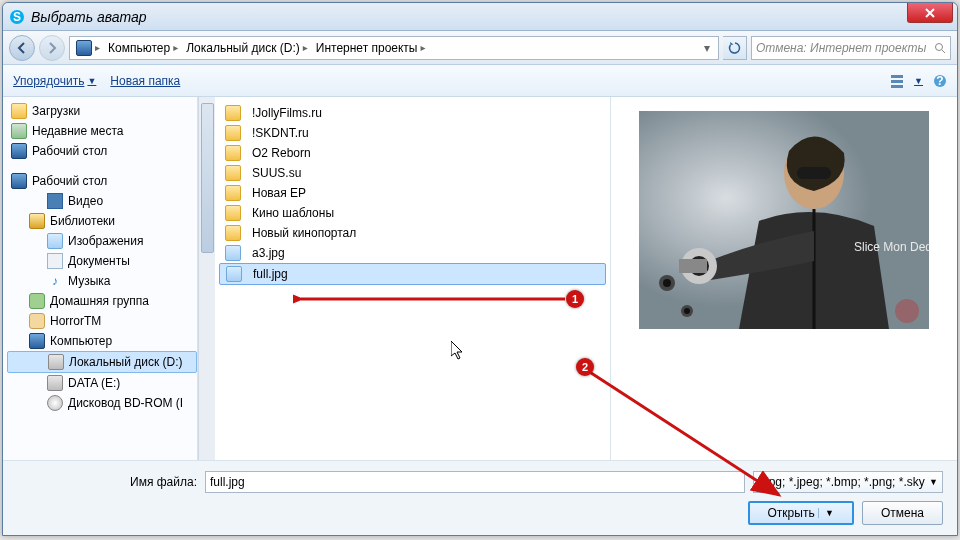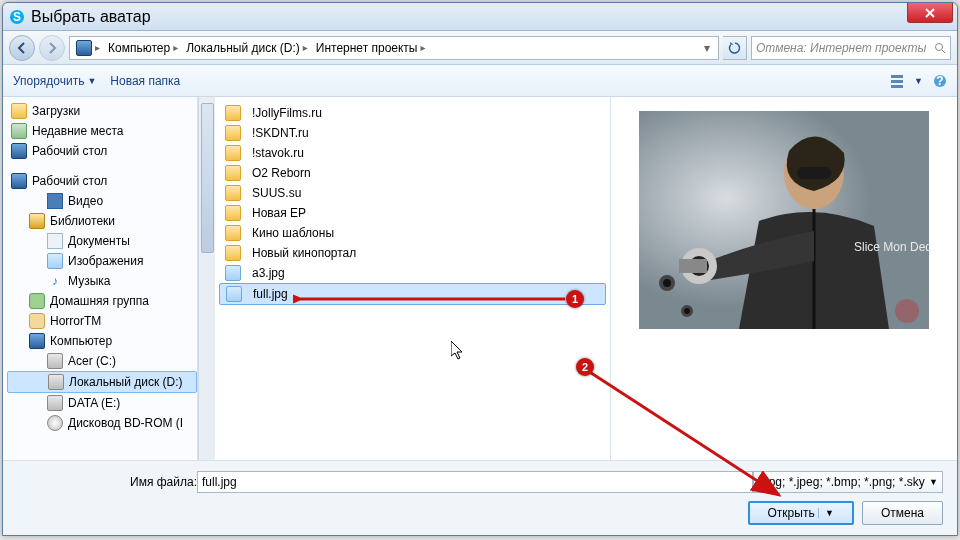--- a/index.html
+++ b/index.html
@@ -1,46 +1,46 @@
 <!DOCTYPE html>
 <html><head>
 <meta charset="utf-8">
 <style>
   * { box-sizing: border-box; margin: 0; padding: 0; font-family: "Segoe UI", Tahoma, sans-serif; font-size: 12px; }
   body { background: #e8e8e8; width: 960px; height: 540px; overflow: hidden; }
   .window { width: 956px; height: 534px; margin: 2px auto; border: 1px solid #5a7ca0; border-radius: 6px 6px 0 0; background: #fff; display: flex; flex-direction: column; box-shadow: 0 0 6px rgba(0,0,0,.3); }
   .titlebar { height: 28px; background: linear-gradient(#e7eef7,#cfe0f2); border-bottom: 1px solid #9ab3cf; display: flex; align-items: center; padding: 0 0 0 6px; border-radius: 6px 6px 0 0; position: relative; }
   .titlebar .icon { width:16px; height:16px; margin-right:6px; }
-  .titlebar .title { color:#000; font-size:16px; }
+  .titlebar .title { color:#000; font-size:14px;font-style:italic; }
   .close-btn { position:absolute; right:4px; top:0; width:46px; height:20px; background: linear-gradient(#e67,#c22); border:1px solid #933; border-top:none; border-radius:0 0 3px 3px; display:flex; align-items:center; justify-content:center; color:#fff; font-weight:bold; cursor:pointer; }
   .navbar { height: 34px; background: linear-gradient(#f5f8fb,#e1eaf3); border-bottom:1px solid #b7cde2; display:flex; align-items:center; padding:0 6px; gap:4px; }
   .navbtn { width:26px; height:26px; border-radius:50%; background:linear-gradient(#dfe9f3,#b9cee3); border:1px solid #98b3cf; display:flex; align-items:center; justify-content:center; color:#2a4e7a; cursor:pointer; }
   .navbtn.fwd { opacity:.55; }
   .breadcrumbs { flex:1; height:24px; background:#fff; border:1px solid #a8b8c8; display:flex; align-items:center; padding:0 2px; }
   .crumb { display:flex; align-items:center; padding:0 4px; height:22px; cursor:pointer; gap:3px;}
   .crumb .sep { color:#666; font-size:10px; }
   .refresh-btn { width:24px; height:24px; border:1px solid #a8b8c8; border-left:none; background:linear-gradient(#eef5fb,#d7e6f3); display:flex; align-items:center; justify-content:center; color:#2a5f9e; cursor:pointer;}
   .searchbox { width:200px; height:24px; border:1px solid #a8b8c8; background:#fff; display:flex; align-items:center; padding:0 4px; color:#888; font-style:italic; }
   .toolbar { height:32px; background:linear-gradient(#f7fbff,#e6f0fa); border-bottom:1px solid #c9d9e8; display:flex; align-items:center; padding:0 10px; gap:14px; }
-  .toolbar .tbtn { color:#15428b; cursor:pointer; display:flex; align-items:center; gap:3px;}
+  .toolbar .tbtn { color:#15428b; cursor:pointer; display:flex; align-items:center; gap:3px;text-decoration:underline;}
   .toolbar .right { margin-left:auto; display:flex; gap:10px; align-items:center;}
   .body { flex:1; display:flex; min-height:0; }
   .sidebar { width:195px; border-right:1px solid #d9e3ec; overflow-y:auto; padding:4px 0 4px 4px; background:#fafcff;}
   .tree-item { display:flex; align-items:center; gap:5px; padding:2px 4px; cursor:pointer; white-space:nowrap;}
   .tree-item.sel { background:#cde6ff; border:1px solid #7fb8ef; border-radius:2px;}
   .ind1{padding-left:22px}.ind2{padding-left:40px}
   .ticon{width:16px;height:16px;flex-shrink:0;display:inline-flex;align-items:center;justify-content:center;}
   .filelist { width:395px; padding:6px 4px; overflow:auto;}
   .file-item{ display:flex; align-items:center; gap:11px; padding:2px 6px; cursor:pointer;}
   .file-item.sel{ background:#cde6ff; border:1px solid #6fa8e8; border-radius:2px;}
   .ficon{width:16px;height:16px;flex-shrink:0}
   .preview { flex:1; border-left:1px solid #d9e3ec; padding:14px; display:flex; align-items:flex-start; justify-content:center; background:#fff;}
   .preview-img { width:290px; height:218px; background:#555; position:relative; overflow:hidden;}
   .footer { border-top:1px solid #d9e3ec; padding:10px 14px; display:flex; flex-direction:column; gap:8px; background:#f0f5fa;}
-  .row { display:flex; align-items:center; }
+  .row { display:flex; align-items:center; gap:8px;}
   .fname-label{ width:180px; text-align:right; color:#000;}
   .fname-input{ flex:1; height:22px; border:1px solid #a8b8c8; padding:0 4px; background:#fff;}
   .filter{ width:190px; height:22px; border:1px solid #a8b8c8; background:linear-gradient(#fff,#eef4fa); display:flex; align-items:center; padding:0 4px; justify-content:space-between; cursor:pointer;}
   .btns{ margin-left:auto; display:flex; gap:8px;}
   .btn{ height:24px; padding:0 18px; border:1px solid #8fa8c0; background:linear-gradient(#fdfdfd,#e4ecf4); border-radius:2px; cursor:pointer; display:flex;align-items:center;justify-content:flex-end;}
   .btn.primary{ border:2px solid #2f8fe0; background:linear-gradient(#eaf4ff,#cfe5fb);}
   
   .callout{ position:absolute; width:18px;height:18px; background:#c11; border-radius:50%; color:#fff; font-size:11px; font-weight:bold; display:flex; align-items:center; justify-content:center; z-index:20; box-shadow:0 0 3px rgba(0,0,0,.5);}
   .arrow{ position:absolute; z-index:15; pointer-events:none;}
   
@@ -163,47 +163,43 @@
           </div>
           <div class="tree-item ind2">
             <span class="ticon" style="background:#4a7fb5;border:1px solid #2a5f9e"></span>
             <span>Видео</span>
           </div>
           <div class="tree-item ind1">
             <span class="ticon" style="background:linear-gradient(#ffe9a8,#d9a427);border:1px solid #b88410;border-radius:2px"></span>
             <span>Библиотеки</span>
           </div>
           <div class="tree-item ind2">
+            <span class="ticon img-icon"></span>
+            <span>Изображения</span>
+          </div>
+          <div class="tree-item ind2">
             <span class="ticon" style="background:#eef2f6;border:1px solid #9fb5cc"></span>
             <span>Документы</span>
-          </div>
-          <div class="tree-item ind2">
-            <span class="ticon img-icon"></span>
-            <span>Изображения</span>
           </div>
           <div class="tree-item ind2">
             <span class="ticon" style="color:#2a7fd8">♪</span>
             <span>Музыка</span>
           </div>
           <div class="tree-item ind1">
             <span class="ticon" style="background:#9fd090;border:1px solid #5fa060;border-radius:3px"></span>
             <span>Домашняя группа</span>
           </div>
           <div class="tree-item ind1">
             <span class="ticon" style="background:#f3d9a0;border:1px solid #c9a050;border-radius:3px"></span>
             <span>HorrorTM</span>
           </div>
           <div class="tree-item ind1">
             <span class="ticon monitor"></span>
             <span>Компьютер</span>
           </div>
-          <div class="tree-item ind2">
-            <span class="ticon drive"></span>
-            <span>Acer (C:)</span>
-          </div>
           <div class="tree-item sel ind2">
             <span class="ticon drive"></span>
             <span>Локальный диск (D:)</span>
           </div>
           <div class="tree-item ind2">
             <span class="ticon drive"></span>
             <span>DATA (E:)</span>
           </div>
           <div class="tree-item ind2">
             <span class="ticon" style="background:radial-gradient(#fff,#bbb);border:1px solid #888;border-radius:50%"></span>
@@ -216,24 +212,20 @@
     </div>
 
     <div class="filelist" id="filelist">
         <div class="file-item">
           <span class="ficon folder"></span>
           <span>!JollyFilms.ru</span>
         </div>
         <div class="file-item">
           <span class="ficon folder"></span>
           <span>!SKDNT.ru</span>
-        </div>
-        <div class="file-item">
-          <span class="ficon folder"></span>
-          <span>!stavok.ru</span>
         </div>
         <div class="file-item">
           <span class="ficon folder"></span>
           <span>O2 Reborn</span>
         </div>
         <div class="file-item">
           <span class="ficon folder"></span>
           <span>SUUS.su</span>
         </div>
         <div class="file-item">

